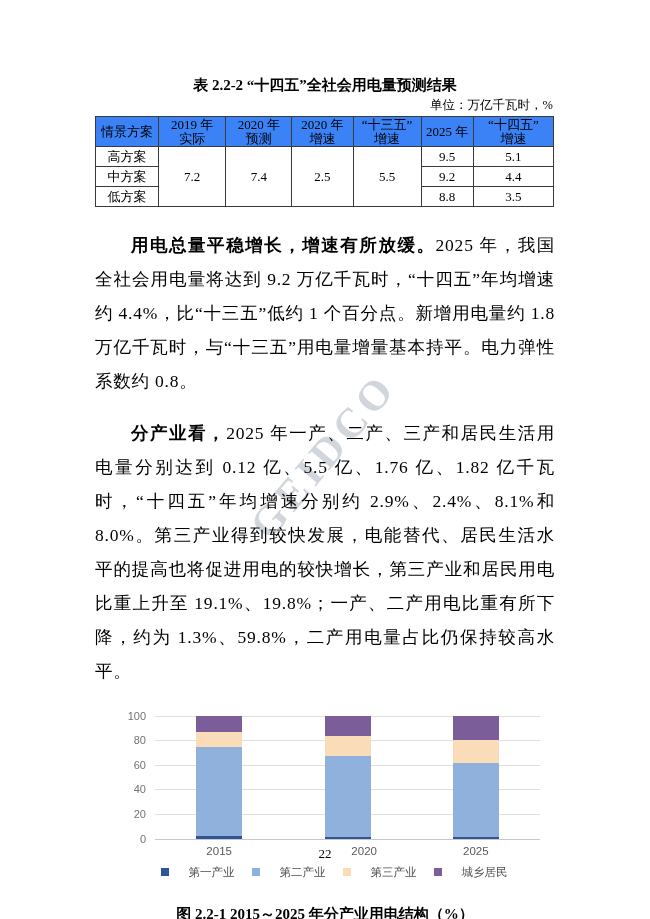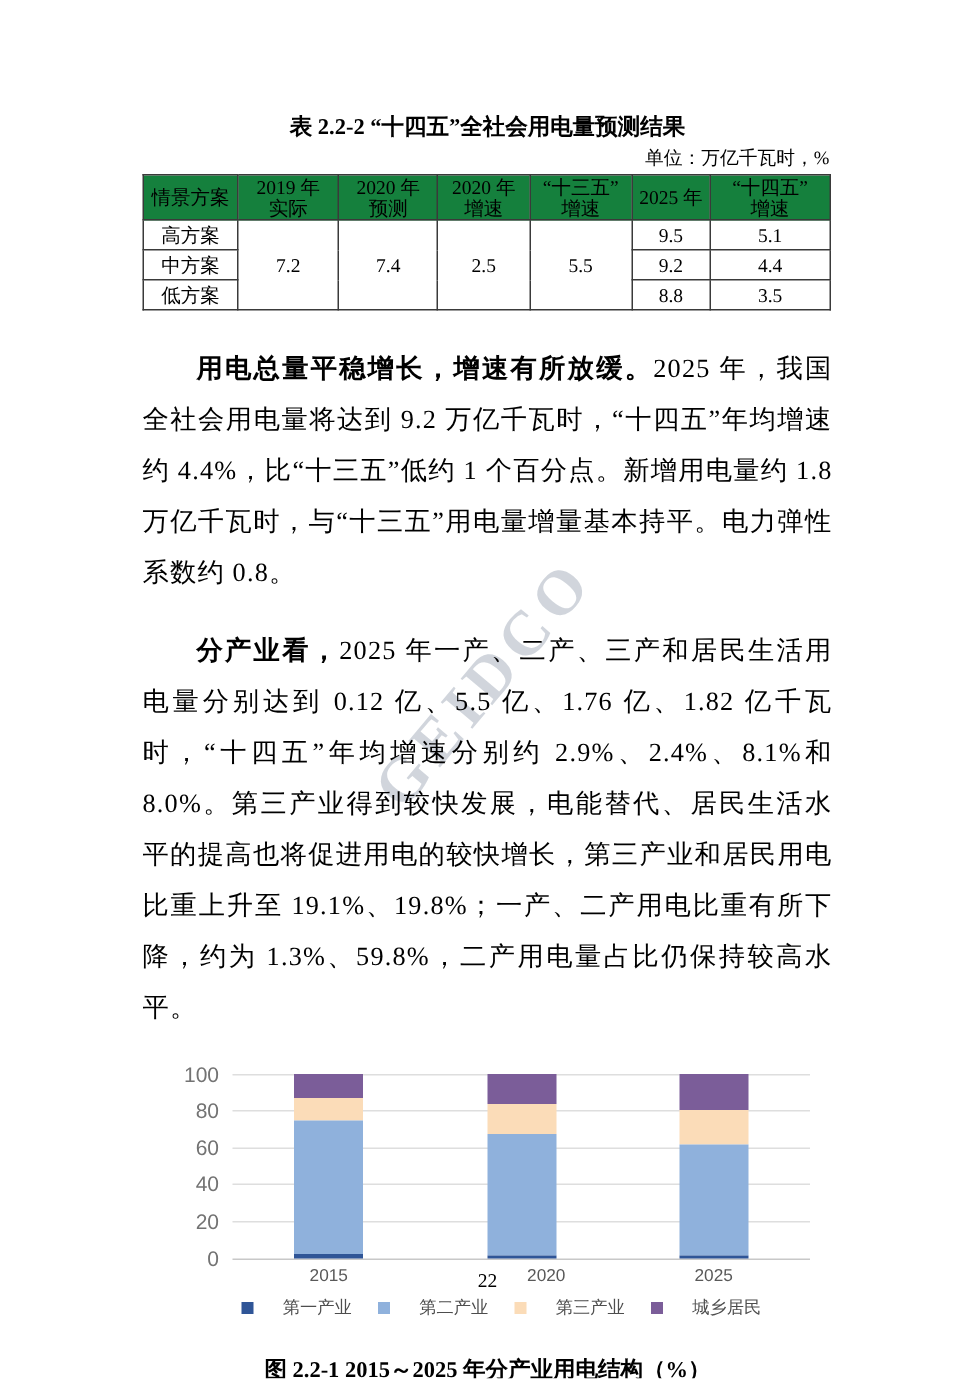--- a/index.html
+++ b/index.html
@@ -33,39 +33,39 @@
     text-align:right;font-size:12.5px;line-height:16px;margin-top:3px;padding-right:2px;
   }
   table.data{
     width:459px;border-collapse:collapse;table-layout:fixed;margin-top:3px;
     font-size:13px;
   }
   table.data th,table.data td{
     border:1px solid #3a3a3a;text-align:center;vertical-align:middle;padding:0 2px;
   }
   table.data th{
-    background:#15803d;font-weight:normal;height:29px;line-height:14px;
+    background:#3b82f6;font-weight:normal;height:29px;line-height:14px;
   }
   table.data th .hl{display:block;}
   table.data td{height:19px;line-height:18px;}
   .para{
     font-size:17.5px;line-height:34px;text-align:justify;
     text-indent:36px;letter-spacing:.8px;
   }
   .para.first{margin-top:21px;}
   .para b{font-weight:bold;}
   
   .chart{
     position:relative;margin:22px 0 0 30px;width:418px;height:172px;
     font-family:"Liberation Sans","DejaVu Sans",sans-serif;
   }
   .yaxis{position:absolute;left:0;top:6px;width:24px;height:123px;}
   .ytick{
     position:absolute;right:3px;width:24px;text-align:right;
-    font-size:14px;color:#737373;line-height:12px;
+    font-size:11px;color:#737373;line-height:12px;
   }
   .plot{
     position:absolute;left:30px;right:3px;top:6px;height:123px;
     border-bottom:1px solid #c8c8c8;
   }
   .gridline{position:absolute;left:0;right:0;height:1px;background:#dedede;}
   .bar{position:absolute;bottom:0;display:flex;flex-direction:column-reverse;}
   .seg{width:100%;}
   .xlabels{position:absolute;left:30px;right:3px;top:134px;height:16px;}
   .xtick{

